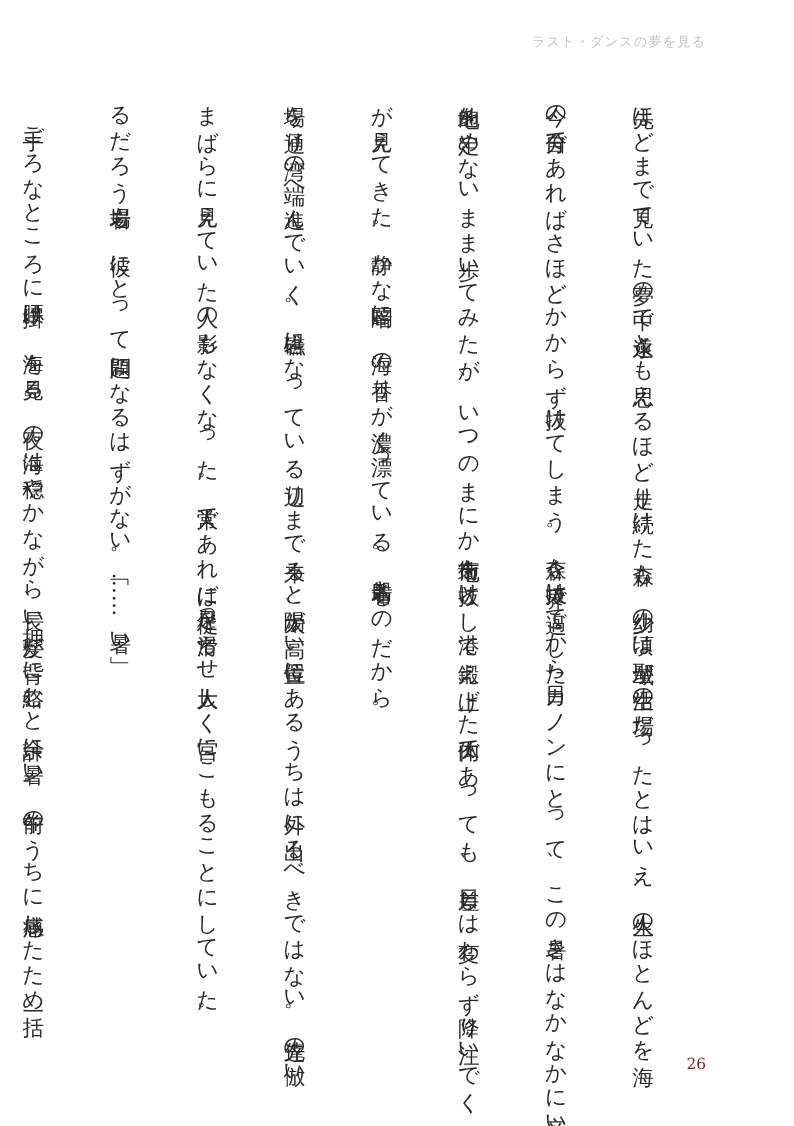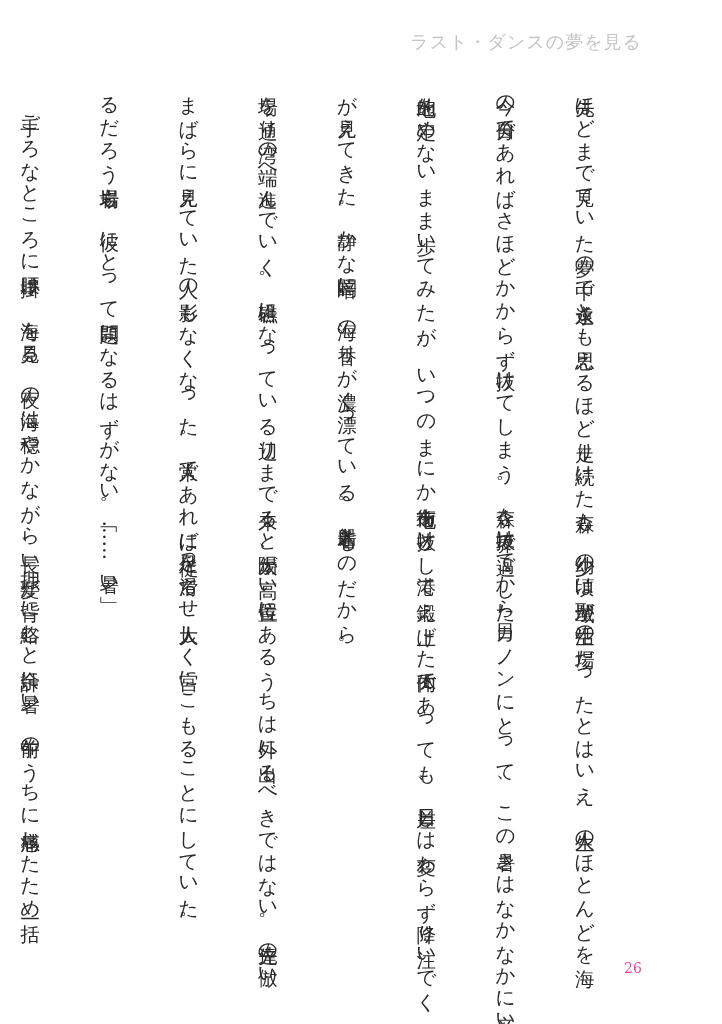--- a/index.html
+++ b/index.html
@@ -1,25 +1,25 @@
 <!DOCTYPE html>
 <html><head>
   <meta charset="utf-8">
   <style>
     html, body { margin: 0; padding: 0; background: #ffffff; }
     body { width: 722px; height: 1024px; position: relative; overflow: hidden;
            font-family: "DejaVu Serif", "Liberation Serif", serif; color: #2a2a2a; }
-    .running-head { position: absolute; top: 30px; right: 80px; font-size: 18px; color: #c4c4c4;
+    .running-head { position: absolute; top: 30px; right: 80px; font-size: 12px; color: #c4c4c4;
                     letter-spacing: 1px; font-family: "DejaVu Sans", "Liberation Sans", sans-serif; }
     .block { position: absolute; writing-mode: vertical-rl; font-size: 19.6px; line-height: 26.4px;
              letter-spacing: 0.5px; white-space: pre; }
     .block-top { top: 82px; right: 72px; height: 412px; width: 580px; }
     .block-bottom { top: 520px; right: 72px; height: 416px; width: 580px; }
     .line { display: block; }
-    .page-number { position: absolute; top: 960px; left: 624px; font-size: 14px; color: #ec4899;
+    .page-number { position: absolute; top: 960px; left: 624px; font-size: 14px; color: #7f1d1d;
                    font-family: "DejaVu Serif", "Liberation Serif", serif; }
   </style>
 </head>
 <body>
 
 <div class="running-head">ラスト・ダンスの夢を見る</div>
 
 <div class="block block-top">
   <span class="line">先ほどまで見ていた夢の中で永遠とも思えるほど走り続けた森も、</span>
   <span class="line">今の自分であればさほどかからず抜けてしまう。森を抜けてから目</span>

